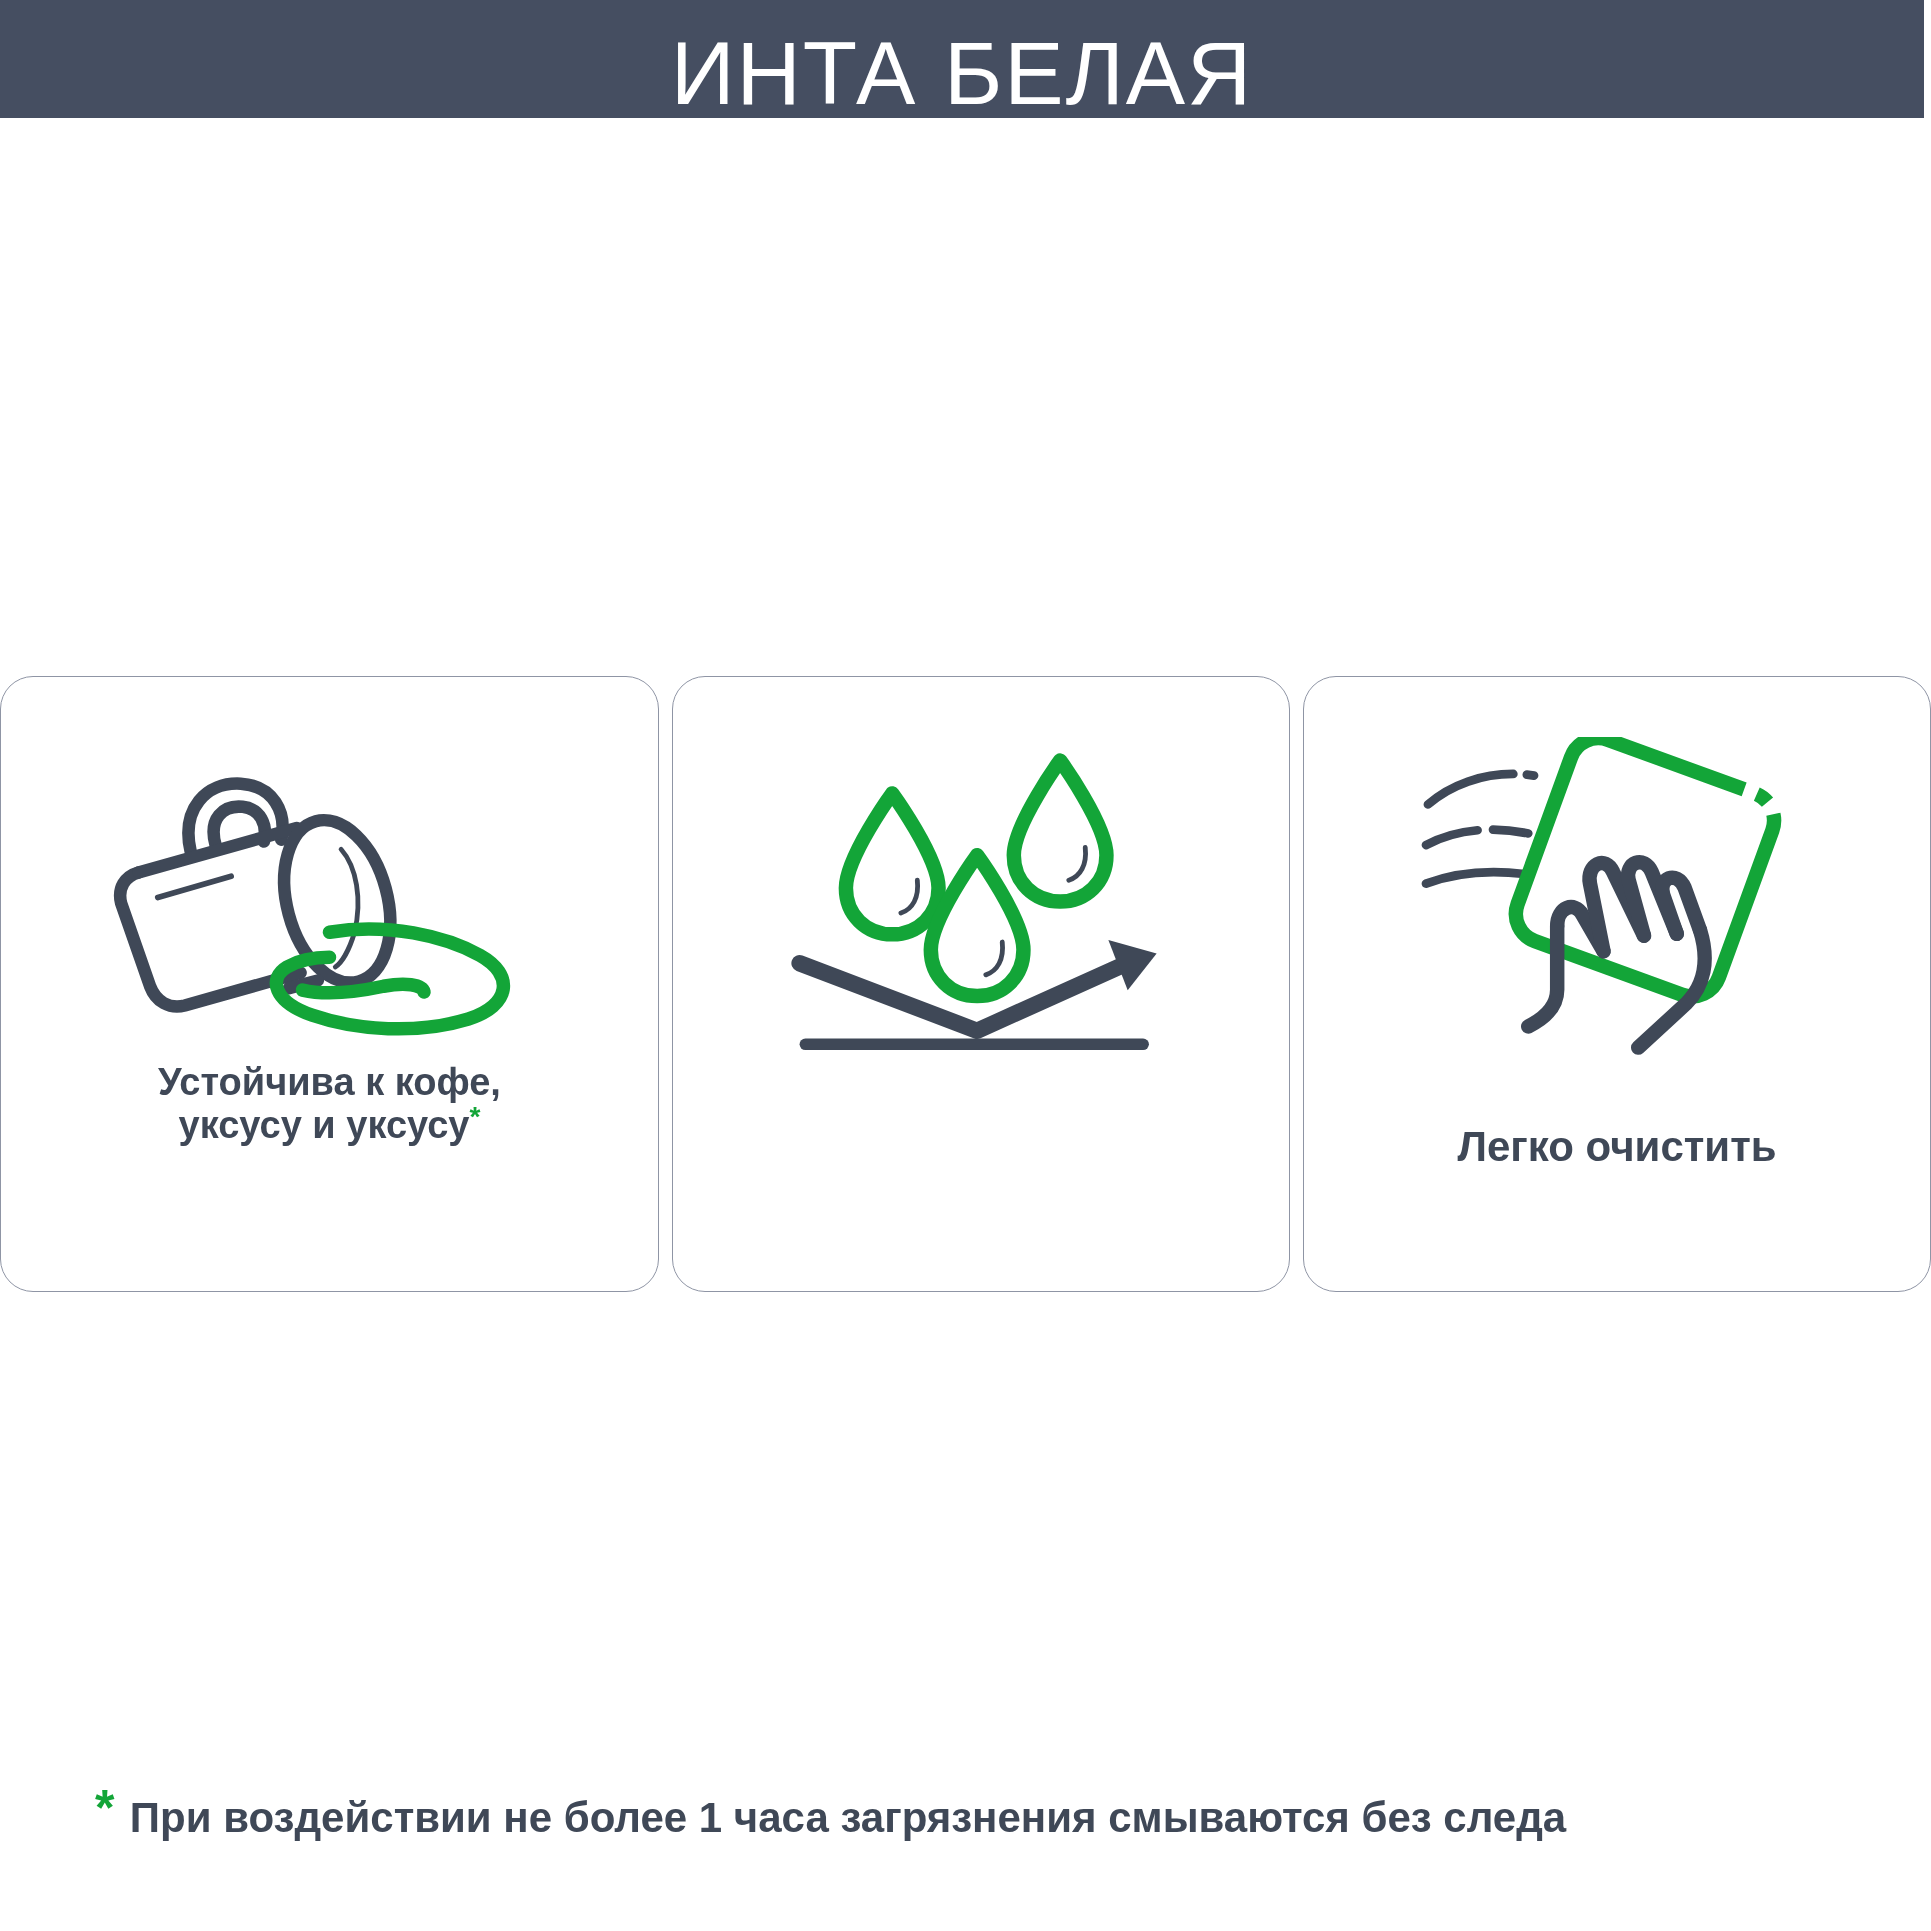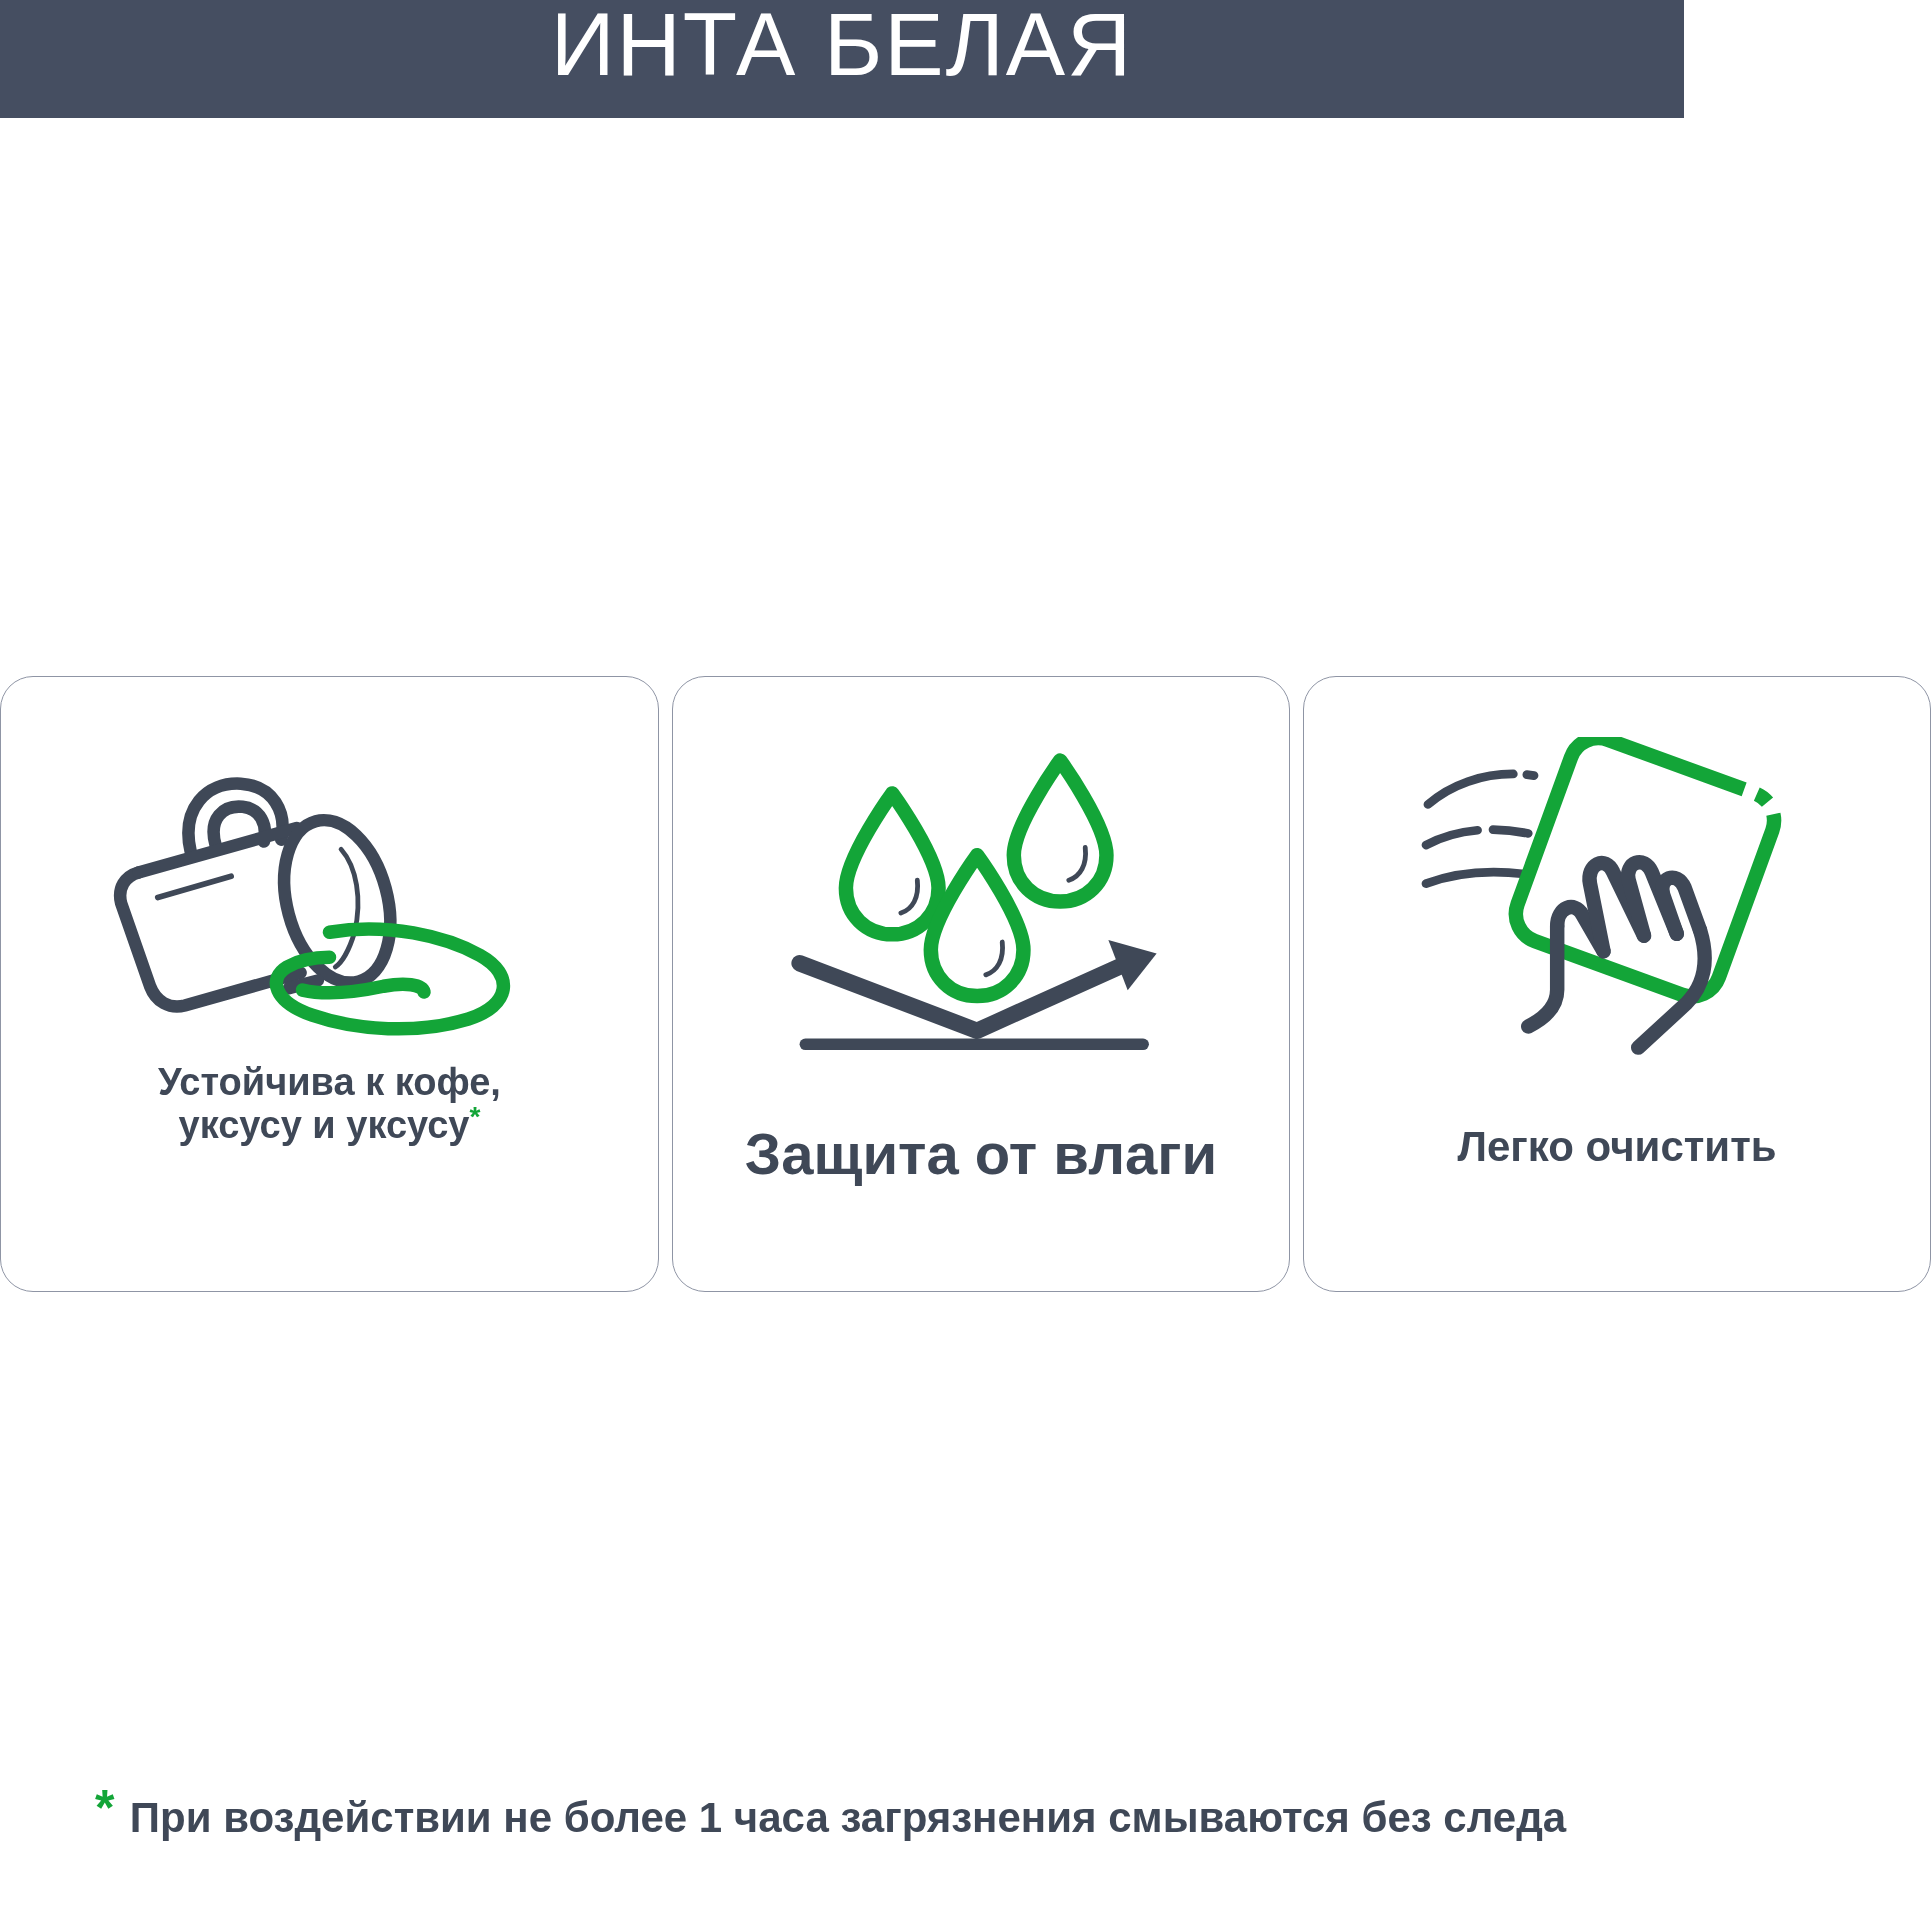--- a/index.html
+++ b/index.html
@@ -13,25 +13,25 @@
     font-family: "Liberation Sans", sans-serif;
     overflow: hidden;
     position: relative;
   }
 
   
   .header-band {
     position: absolute;
     top: 0;
     left: 0;
-    width: 1684px;
+    width: 1924px;
     height: 118px;
     background: #454E61;
     display: flex;
-    align-items: flex-start;
+    align-items: flex-end;
     justify-content: center;
   }
   .header-title {
     color: #ffffff;
     font-size: 89px;
     font-weight: 400;
     letter-spacing: 1.9px;
     line-height: 1;
     white-space: nowrap;
     font-family: "Liberation Sans", sans-serif;
@@ -185,21 +185,20 @@
           <path d="M196 112 C196 112 148 178 148 210 C148 238 169 258 196 258 C223 258 244 238 244 210 C244 178 196 112 196 112 Z" stroke="#13A538" stroke-width="15" stroke-linejoin="round" fill="none"></path>
           <path d="M222 202 C224 220 217 232 205 236" stroke="#3F4857" stroke-width="5" stroke-linecap="round" fill="none"></path>
         </g>
 
         <path d="M12 224 L196 294 L360 220" stroke="#3F4857" stroke-width="17" stroke-linecap="round" stroke-linejoin="round" fill="none"></path>
         <path d="M332 200 L382 214 L352 252 Z" fill="#3F4857"></path>
 
         <path d="M18 308 L368 308" stroke="#3F4857" stroke-width="12" stroke-linecap="round"></path>
       </svg>
     </div>
-    <div class="card-label">Защита от влаги</div>
   </div>
 
   <div class="card card-3">
     <div class="card-icon">
       <svg width="406" height="328" viewBox="0 0 420 340" fill="none" xmlns="http://www.w3.org/2000/svg">
 
         <g stroke="#3F4857" stroke-width="9" stroke-linecap="round" fill="none">
           <path d="M14 70 C44 44 86 34 124 40" stroke-dasharray="96 14 14 14 40 0"></path>
           <path d="M12 112 C42 96 80 92 118 100" stroke-dasharray="56 16 60 0"></path>
           <path d="M12 152 C44 140 80 138 114 142"></path>

